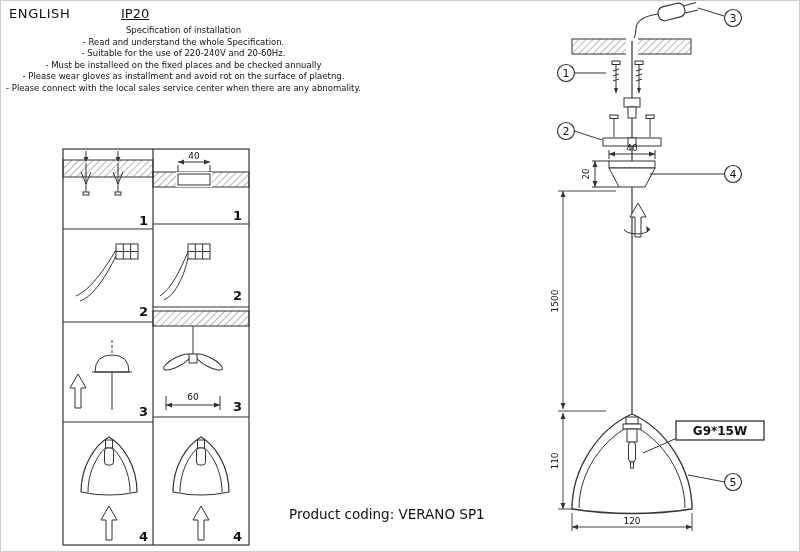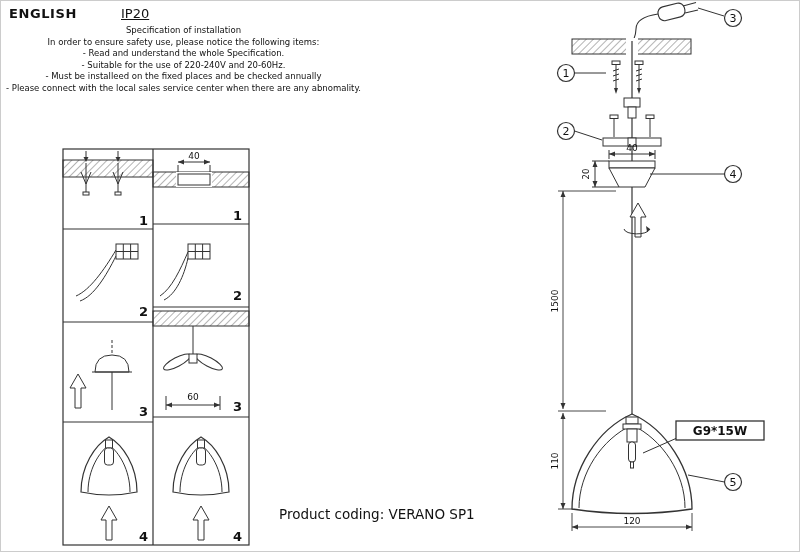--- a/index.html
+++ b/index.html
@@ -2,41 +2,41 @@
 <html><head>
 <meta charset="utf-8">
 <style>
   html,body{margin:0;padding:0;}
   body{
     width:800px;height:552px;background:#ffffff;position:relative;overflow:hidden;
     font-family:"DejaVu Sans","Liberation Sans",sans-serif;color:#111;
   }
   .page{position:absolute;left:0;top:0;width:798px;height:550px;border:1px solid #cccccc;background:#fff;}
   .abs{position:absolute;}
-  .lang{font-size:13px;letter-spacing:.6px;font-weight:bold;}
+  .lang{font-size:13px;letter-spacing:.6px;}
   .ip{font-size:13px;text-decoration:underline;}
   .spec{font-size:8.5px;line-height:11.6px;white-space:nowrap;}
   .coding{font-size:13.5px;}
   svg{display:block;}
   svg text{font-family:"DejaVu Sans","Liberation Sans",sans-serif;fill:#111;}
 </style>
 </head>
 <body>
 
 <div class="page">
 
   <div class="abs lang" style="left:8px;top:5px;">ENGLISH</div>
   <div class="abs ip" style="left:120px;top:5px;">IP20</div>
 
   <div class="abs spec" style="left:5px;top:24px;text-align:center;">
     <div>Specification of installation</div>
-    <div>In order to ensure safety use, please notice the following items:</div>
     <div>- Read and understand the whole Specification.</div>
     <div>- Suitable for the use of 220-240V and 20-60Hz.</div>
     <div>- Must be installeed on the fixed places and be checked annually</div>
+    <div>- Please wear gloves as installment and avoid rot on the surface of plaetng.</div>
     <div>- Please connect with the local sales service center when there are any abnomality.</div>
   </div>
 
   <svg class="abs" style="left:61px;top:147px;" width="188" height="398" viewBox="0 0 188 398">
     <defs>
       <pattern id="hatchA" width="5" height="5" patternUnits="userSpaceOnUse" patternTransform="rotate(45)">
         <line x1="0" y1="0" x2="0" y2="5" stroke="#6a6a6a" stroke-width="1"></line>
       </pattern>
     </defs>
 
@@ -294,15 +294,15 @@
     <g stroke="#333" stroke-width="0.9">
       <line x1="26" y1="512" x2="26" y2="530"></line>
       <line x1="146" y1="512" x2="146" y2="530"></line>
       <line x1="26" y1="526" x2="146" y2="526"></line>
       <polygon points="26,526 32,523.5 32,528.5" fill="#333" stroke="none"></polygon>
       <polygon points="146,526 140,523.5 140,528.5" fill="#333" stroke="none"></polygon>
       <text x="86" y="523" text-anchor="middle" font-size="9" stroke="none">120</text>
     </g>
   </svg>
 
-  <div class="abs coding" style="left:278px;top:505px;">Product coding: VERANO SP1</div>
+  <div class="abs coding" style="left:288px;top:505px;">Product coding: VERANO SP1</div>
 
 </div>
 
 </body></html>

